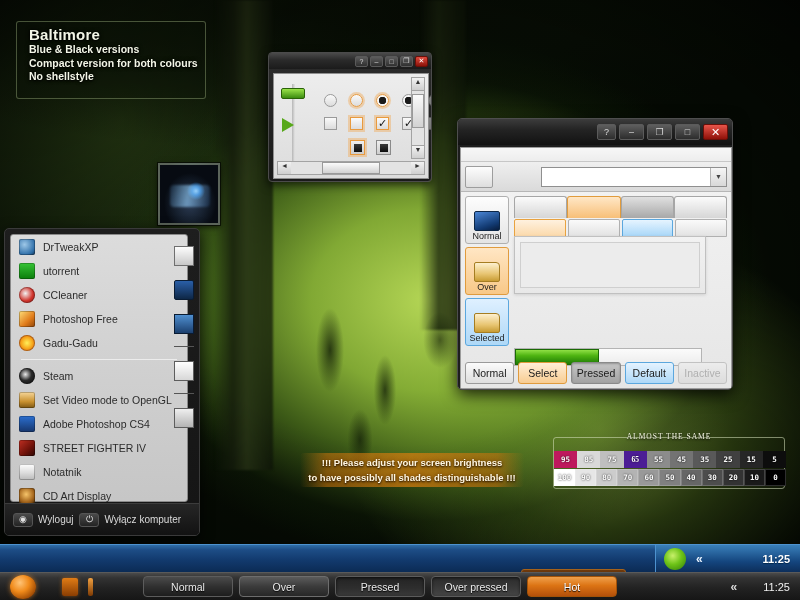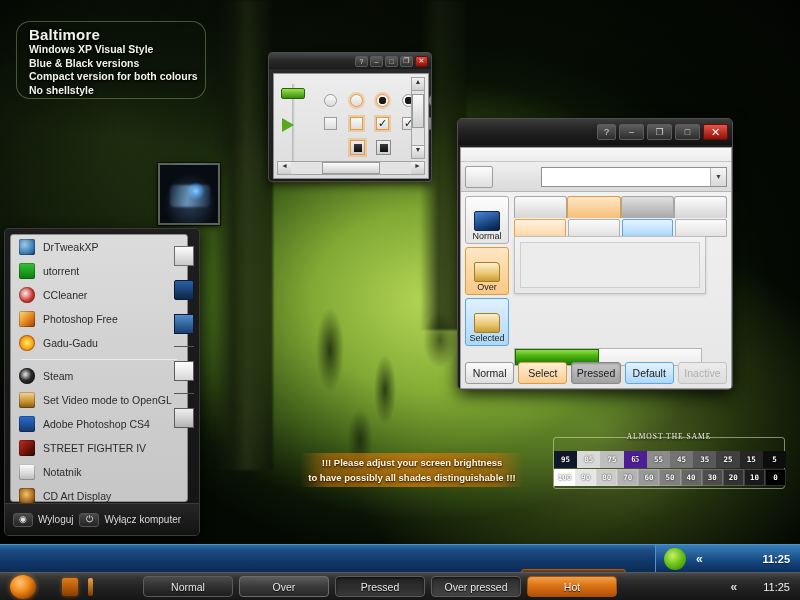--- a/index.html
+++ b/index.html
@@ -47,21 +47,21 @@
   #vignette {
     position:absolute; inset:0;
     background: radial-gradient(ellipse 620px 440px at 400px 290px, rgba(0,0,0,0) 35%, rgba(0,0,0,0.45) 80%, rgba(0,0,0,0.8) 100%);
     pointer-events:none;
   }
 
   
   #info-card {
     position:absolute; left:16px; top:21px; width:190px; height:78px;
     border:1px solid rgba(150,170,120,0.45);
-    border-radius:14px;
+    border-radius:3px;
     background: rgba(10,18,6,0.25);
     padding:4px 0 0 12px;
     color:#f2f5e6;
     text-shadow: 0 1px 2px #000, 0 0 4px #000;
   }
   #info-card .title { font-size:15px; font-weight:bold; letter-spacing:.2px; line-height:17px; }
   #info-card .line { font-size:10.5px; font-weight:bold; line-height:13.5px; }
 
   
   #avatar {
@@ -407,21 +407,20 @@
 <div id="desktop">
   <div id="canopy"></div>
   <div id="trunk-left"></div>
   <div id="trunk-right"></div>
   <div id="vines"></div>
   <div id="vignette"></div>
 </div>
 
 <div id="info-card">
   <div class="title">Baltimore</div>
-  <div class="line">Windows XP Visual Style</div>
   <div class="line">Blue &amp; Black versions</div>
   <div class="line">Compact version for both colours</div>
   <div class="line">No shellstyle</div>
 </div>
 
 <div id="avatar">
   <div class="visor"></div>
 </div>
 
 <div id="start-menu">
@@ -629,21 +628,21 @@
 </div>
 
 <div id="notice">
   <div>!!! Please adjust your screen brightness</div>
   <div>to have possibly all shades distinguishable !!!</div>
 </div>
 
 <div id="gray-panel">
   <div id="gray-title">ALMOST THE SAME</div>
   <div class="gray-row top" id="gray-top">
-      <div class="gray-cell" style="background: #0f172a; color: rgb(255, 255, 255); text-shadow: rgba(0, 0, 0, 0.9) 0px 0px 2px;">95</div>
+      <div class="gray-cell" style="background: #be185d; color: rgb(255, 255, 255); text-shadow: rgba(0, 0, 0, 0.9) 0px 0px 2px;">95</div>
       <div class="gray-cell" style="background: rgb(217, 217, 217); color: rgb(255, 255, 255); text-shadow: rgba(0, 0, 0, 0.9) 0px 0px 2px;">85</div>
       <div class="gray-cell" style="background: rgb(191, 191, 191); color: rgb(255, 255, 255); text-shadow: rgba(0, 0, 0, 0.9) 0px 0px 2px;">75</div>
       <div class="gray-cell" style="background: #4c1d95; color: rgb(255, 255, 255); text-shadow: rgba(0, 0, 0, 0.9) 0px 0px 2px; font-family: Liberation Serif, serif;">65</div>
       <div class="gray-cell" style="background: rgb(140, 140, 140); color: rgb(255, 255, 255); text-shadow: rgba(0, 0, 0, 0.9) 0px 0px 2px;">55</div>
       <div class="gray-cell" style="background: rgb(115, 115, 115); color: rgb(255, 255, 255); text-shadow: rgba(0, 0, 0, 0.9) 0px 0px 2px; text-align: right;">45</div>
       <div class="gray-cell" style="background: rgb(89, 89, 89); color: rgb(255, 255, 255); text-shadow: rgba(0, 0, 0, 0.9) 0px 0px 2px;">35</div>
       <div class="gray-cell" style="background: rgb(64, 64, 64); color: rgb(255, 255, 255); text-shadow: rgba(0, 0, 0, 0.9) 0px 0px 2px;">25</div>
       <div class="gray-cell" style="background: rgb(38, 38, 38); color: rgb(255, 255, 255); text-shadow: rgba(0, 0, 0, 0.9) 0px 0px 2px;">15</div>
       <div class="gray-cell" style="background: rgb(13, 13, 13); color: rgb(255, 255, 255); text-shadow: rgba(0, 0, 0, 0.9) 0px 0px 2px;">5</div>
     </div>

